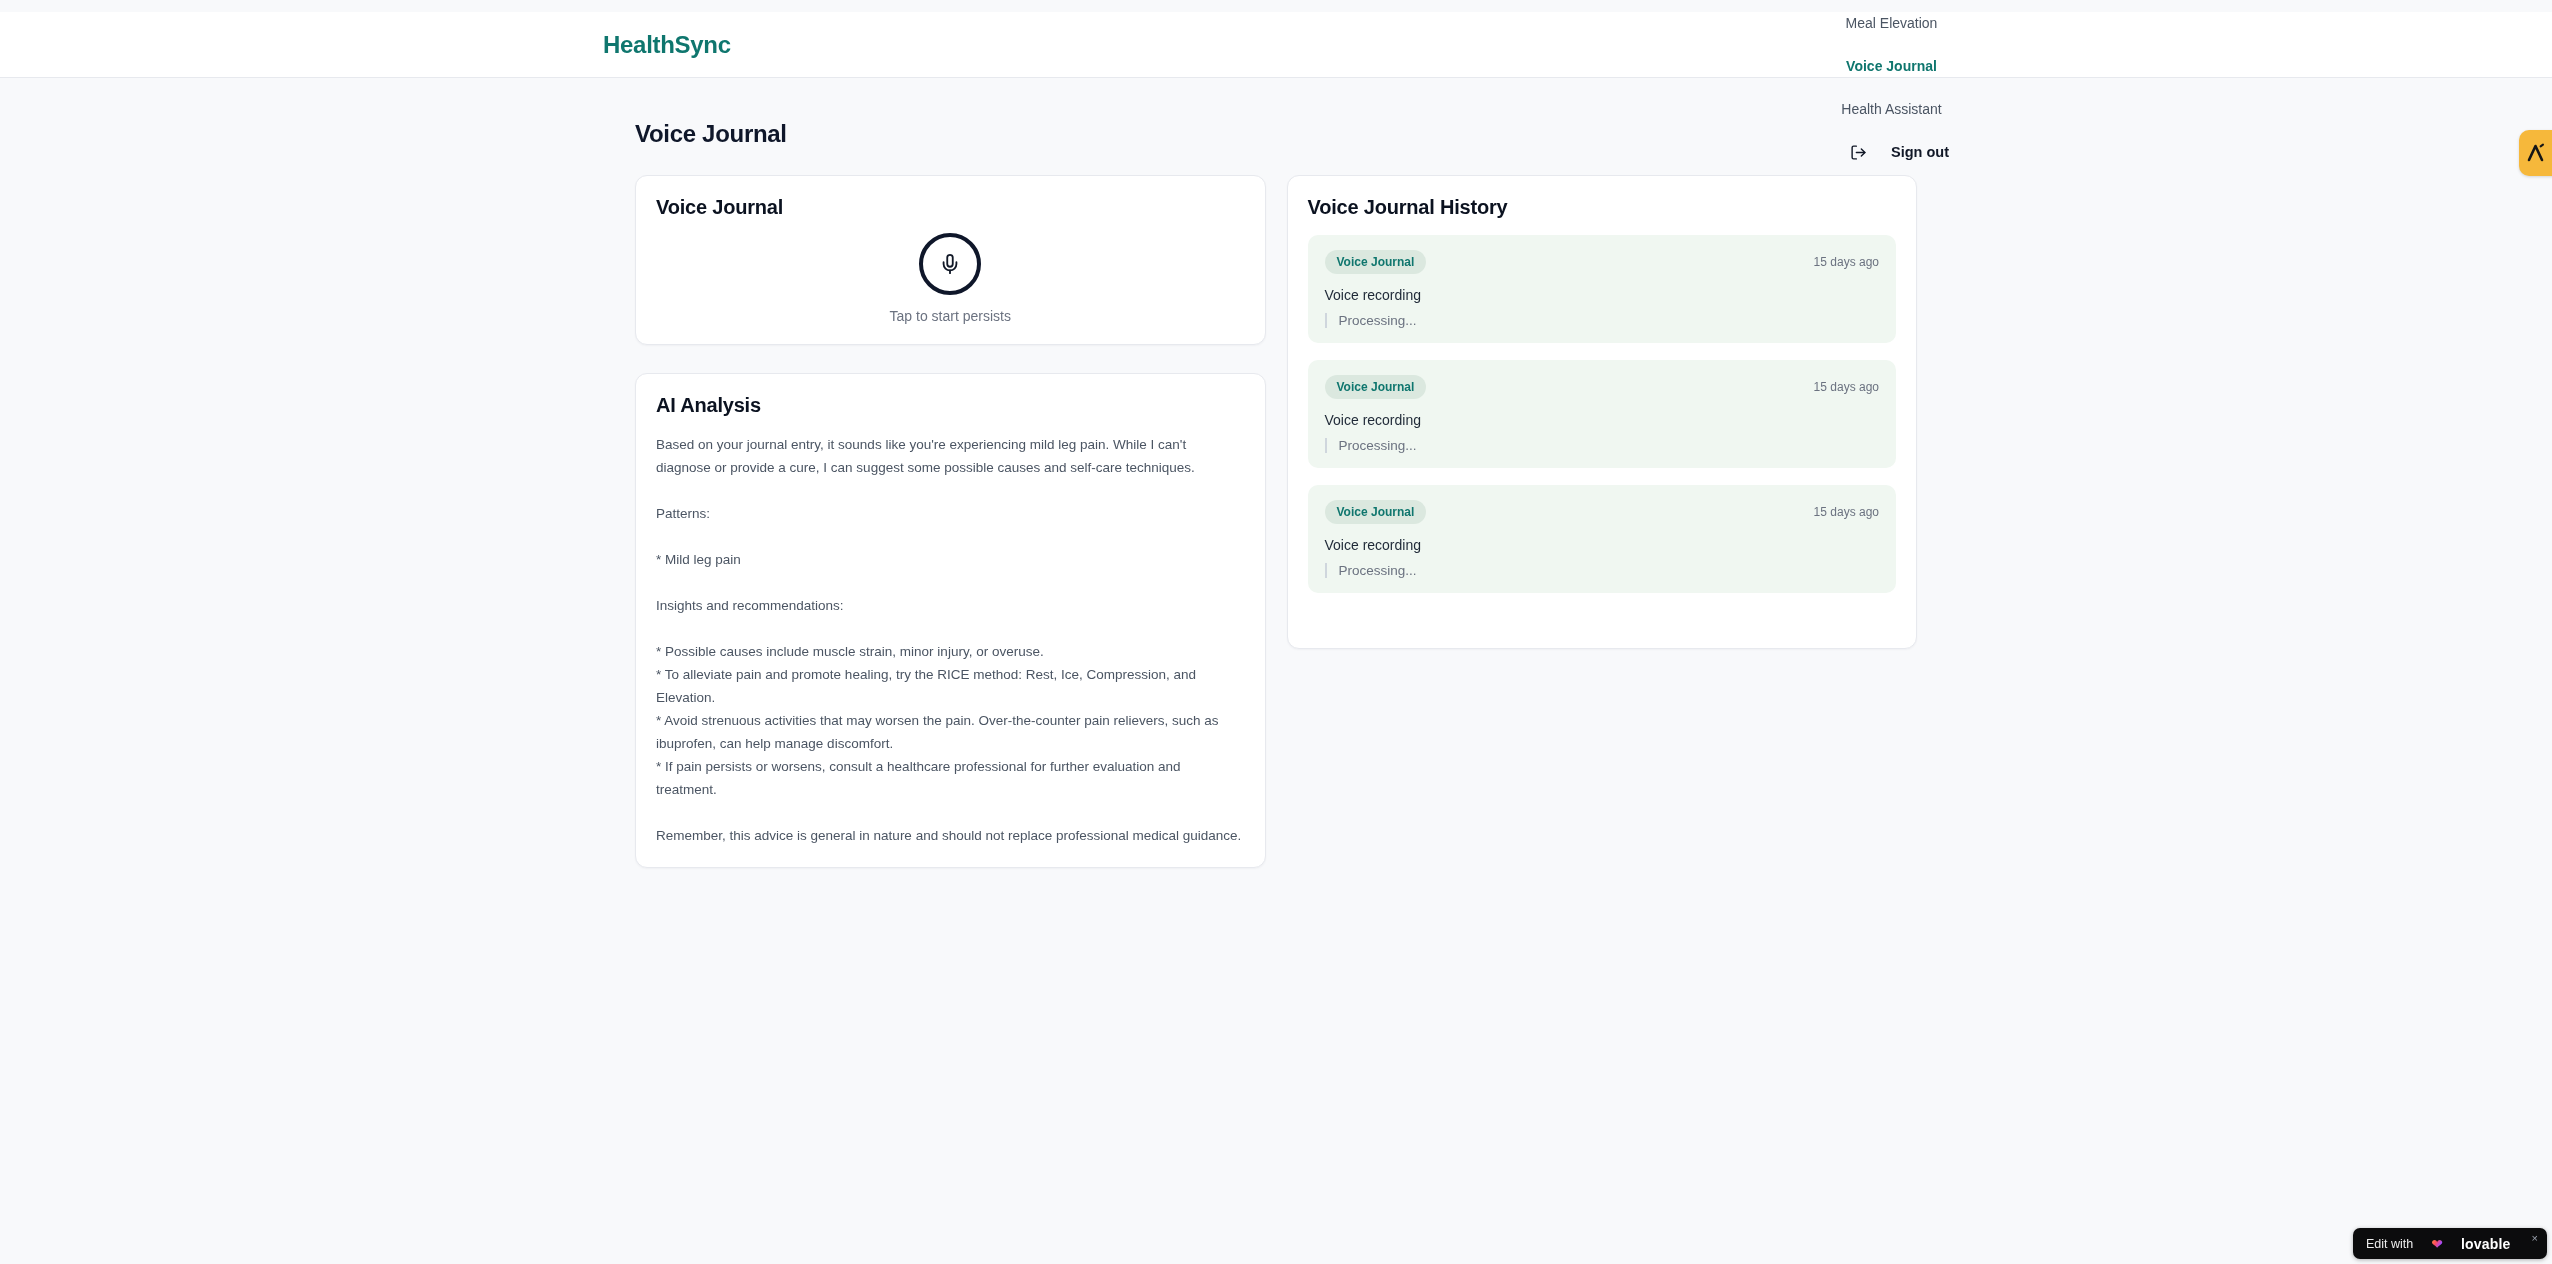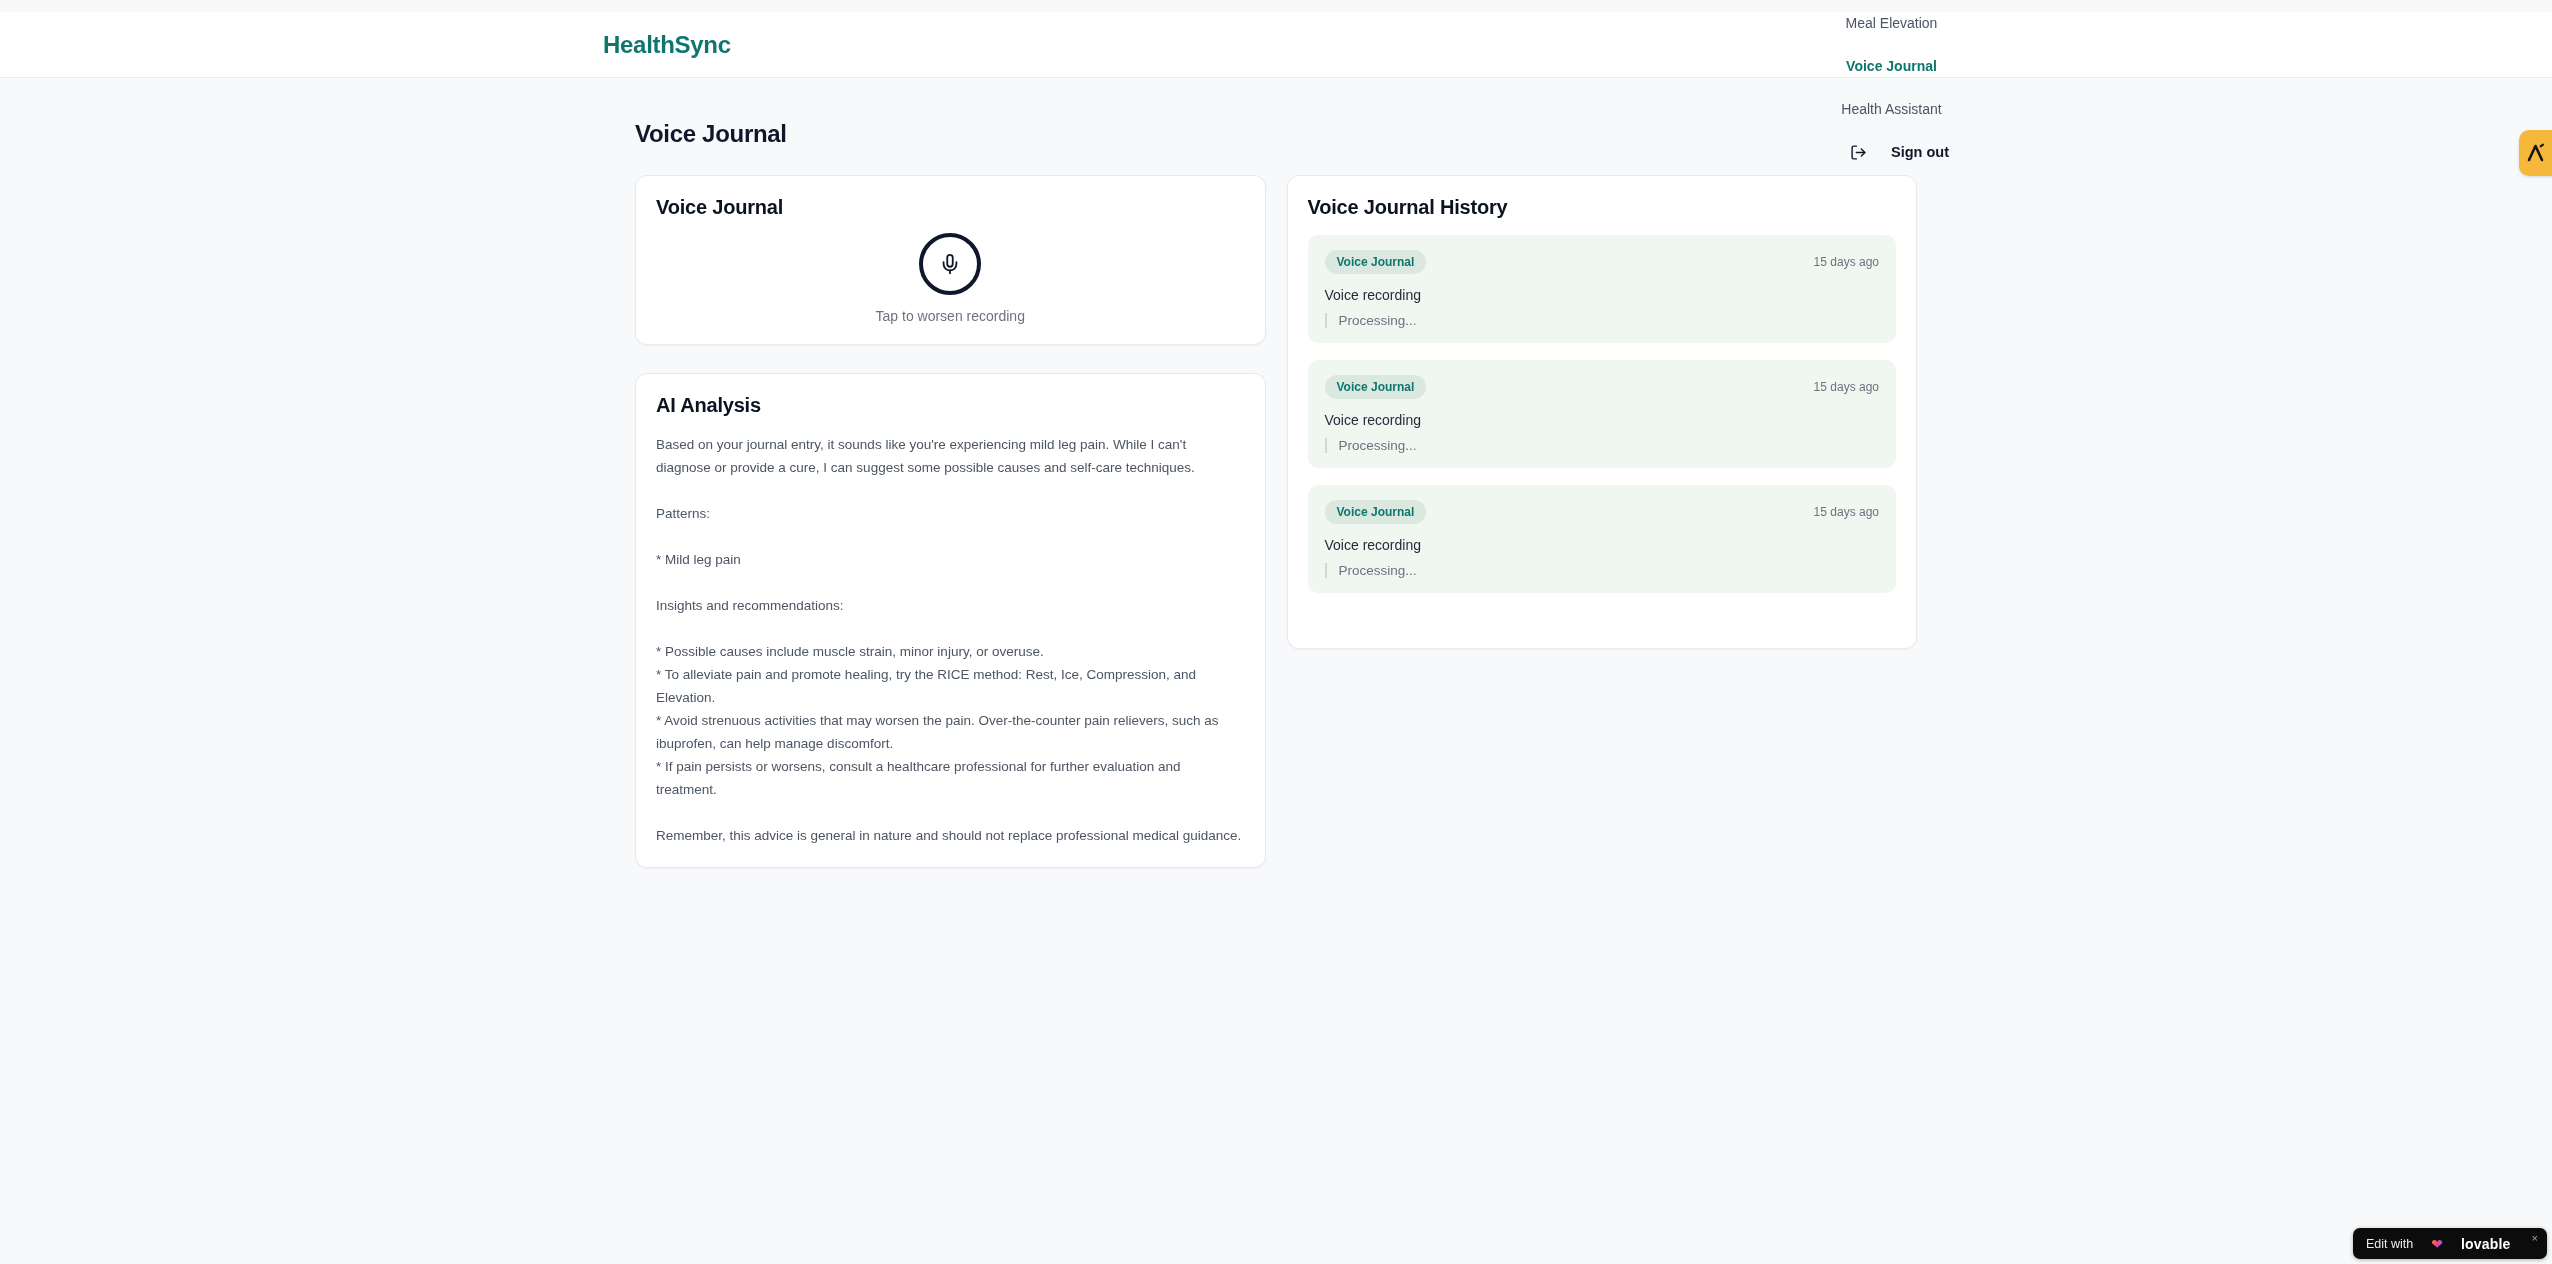--- a/index.html
+++ b/index.html
@@ -144,21 +144,21 @@
         <div class="mic-area">
           <button class="mic-btn">
             <span>
               <svg viewBox="0 0 24 24" fill="none" stroke="currentColor" stroke-width="2" stroke-linecap="round" stroke-linejoin="round" style="width:22px;height:22px;display:block;">
                 <path d="M12 2a3 3 0 0 0-3 3v7a3 3 0 0 0 6 0V5a3 3 0 0 0-3-3Z"></path>
                 <path d="M19 10v2a7 7 0 0 1-14 0v-2"></path>
                 <line x1="12" y1="19" x2="12" y2="22"></line>
               </svg>
             </span>
           </button>
-          <div class="tap-hint">Tap to worsen recording</div>
+          <div class="tap-hint">Tap to start persists</div>
         </div>
       </section>
 
       <section class="card">
         <h2 class="card-title">AI Analysis</h2>
         <div class="analysis-body">Based on your journal entry, it sounds like you're experiencing mild leg pain. While I can't diagnose or provide a cure, I can suggest some possible causes and self-care techniques.
 
 Patterns:
 
 * Mild leg pain

